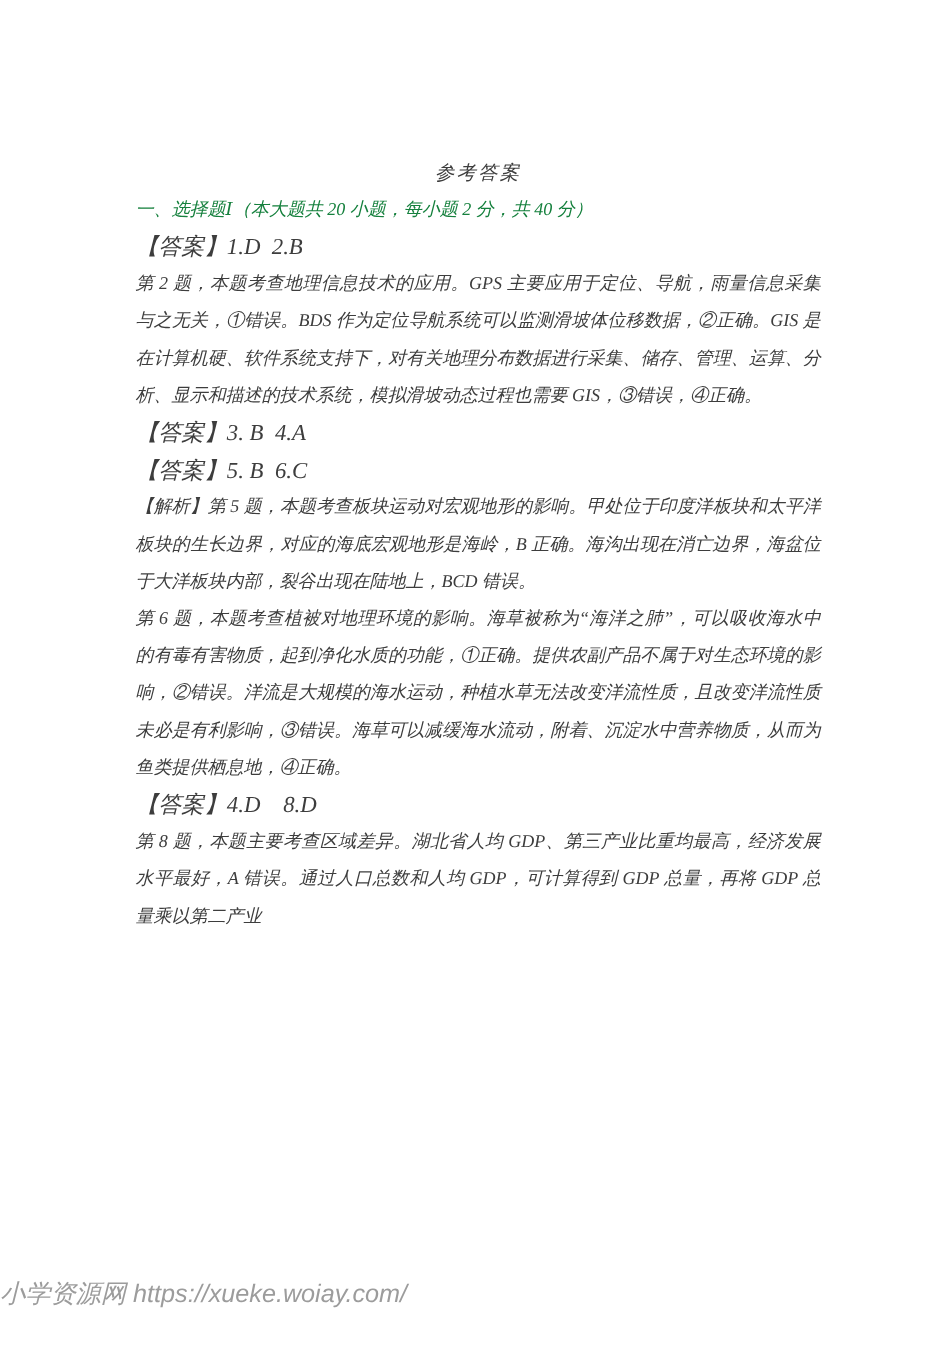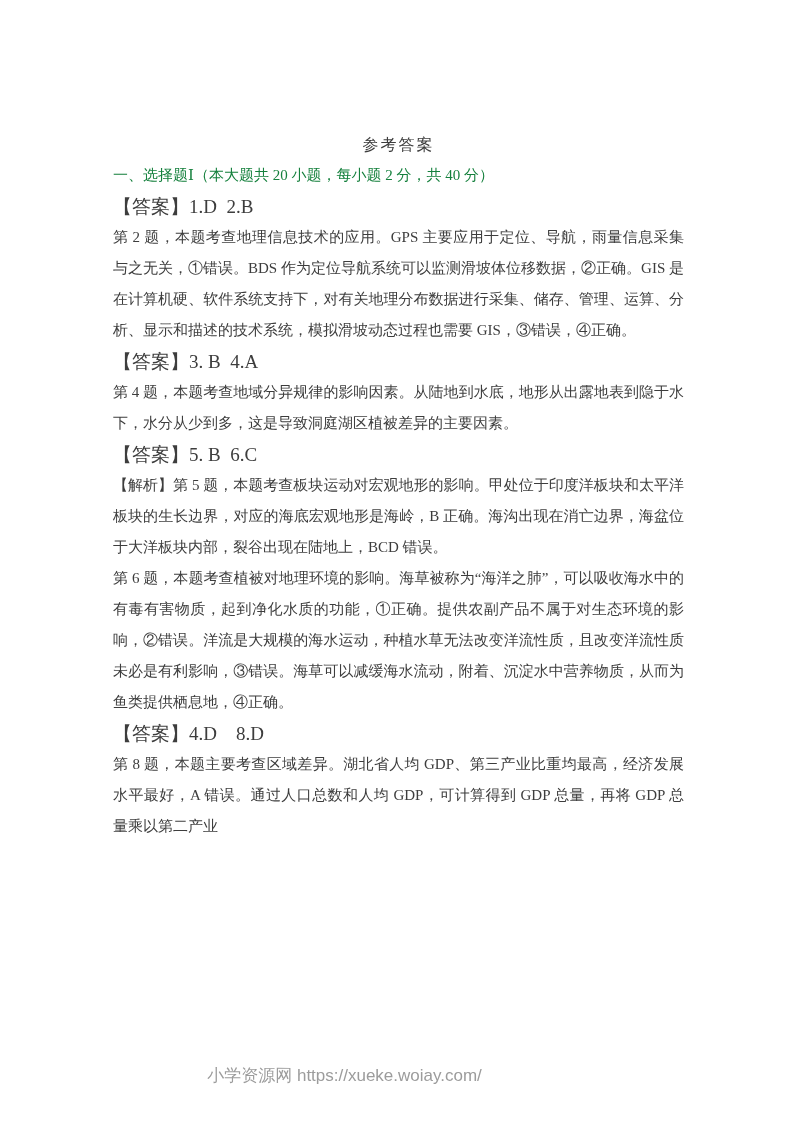--- a/index.html
+++ b/index.html
@@ -1,15 +1,15 @@
 <!DOCTYPE html>
 <html lang="zh"><head>
 <meta charset="utf-8">
 <style>
-  * { margin: 0; padding: 0; box-sizing: border-box; }
+  * { margin: 0; padding: 0; box-sizing: border-box; font-style: italic; }
   html, body { background: #ffffff; }
   .page {
     position: relative;
     width: 793px;
     height: 1122px;
     margin: 0 auto;
     background: #ffffff;
     overflow: hidden;
     font-family: "Liberation Serif", "DejaVu Serif", serif;
     color: #3d3d3d;
@@ -43,23 +43,23 @@
     font-size: 19px;
     line-height: 31px;
     white-space: pre-wrap;
     color: #3d3d3d;
   }
   .page-footer {
     position: absolute;
     left: 0;
     top: 1064px;
     width: 689px;
-    text-align: center;
+    text-align: left;
     font-family: "Liberation Sans", "DejaVu Sans", sans-serif;
-    font-size: 17px;
+    font-size: 21px;
     color: #9c9c9c;
   }
   .page-footer a {
     color: #9c9c9c;
     text-decoration: none;
   }
 </style>
 </head>
 <body>
 
@@ -67,21 +67,20 @@
   <div class="content">
 
     <div class="doc-title">参考答案</div>
 
     <div class="section-heading">一、选择题Ⅰ（本大题共 20 小题，每小题 2 分，共 40 分）</div>
 
     <div class="answer-line">【答案】1.D  2.B</div>
     <div class="para">第 2 题，本题考查地理信息技术的应用。GPS 主要应用于定位、导航，雨量信息采集与之无关，①错误。BDS 作为定位导航系统可以监测滑坡体位移数据，②正确。GIS 是在计算机硬、软件系统支持下，对有关地理分布数据进行采集、储存、管理、运算、分析、显示和描述的技术系统，模拟滑坡动态过程也需要 GIS，③错误，④正确。</div>
 
     <div class="answer-line">【答案】3. B  4.A</div>
-    <div class="para">第 4 题，本题考查地域分异规律的影响因素。从陆地到水底，地形从出露地表到隐于水下，水分从少到多，这是导致洞庭湖区植被差异的主要因素。</div>
 
     <div class="answer-line">【答案】5. B  6.C</div>
     <div class="para">【解析】第 5 题，本题考查板块运动对宏观地形的影响。甲处位于印度洋板块和太平洋板块的生长边界，对应的海底宏观地形是海岭，B 正确。海沟出现在消亡边界，海盆位于大洋板块内部，裂谷出现在陆地上，BCD 错误。</div>
     <div class="para">第 6 题，本题考查植被对地理环境的影响。海草被称为“海洋之肺”，可以吸收海水中的有毒有害物质，起到净化水质的功能，①正确。提供农副产品不属于对生态环境的影响，②错误。洋流是大规模的海水运动，种植水草无法改变洋流性质，且改变洋流性质未必是有利影响，③错误。海草可以减缓海水流动，附着、沉淀水中营养物质，从而为鱼类提供栖息地，④正确。</div>
 
     <div class="answer-line">【答案】4.D    8.D</div>
     <div class="para">第 8 题，本题主要考查区域差异。湖北省人均 GDP、第三产业比重均最高，经济发展水平最好，A 错误。通过人口总数和人均 GDP，可计算得到 GDP 总量，再将 GDP 总量乘以第二产业</div>
 
   </div>
 

